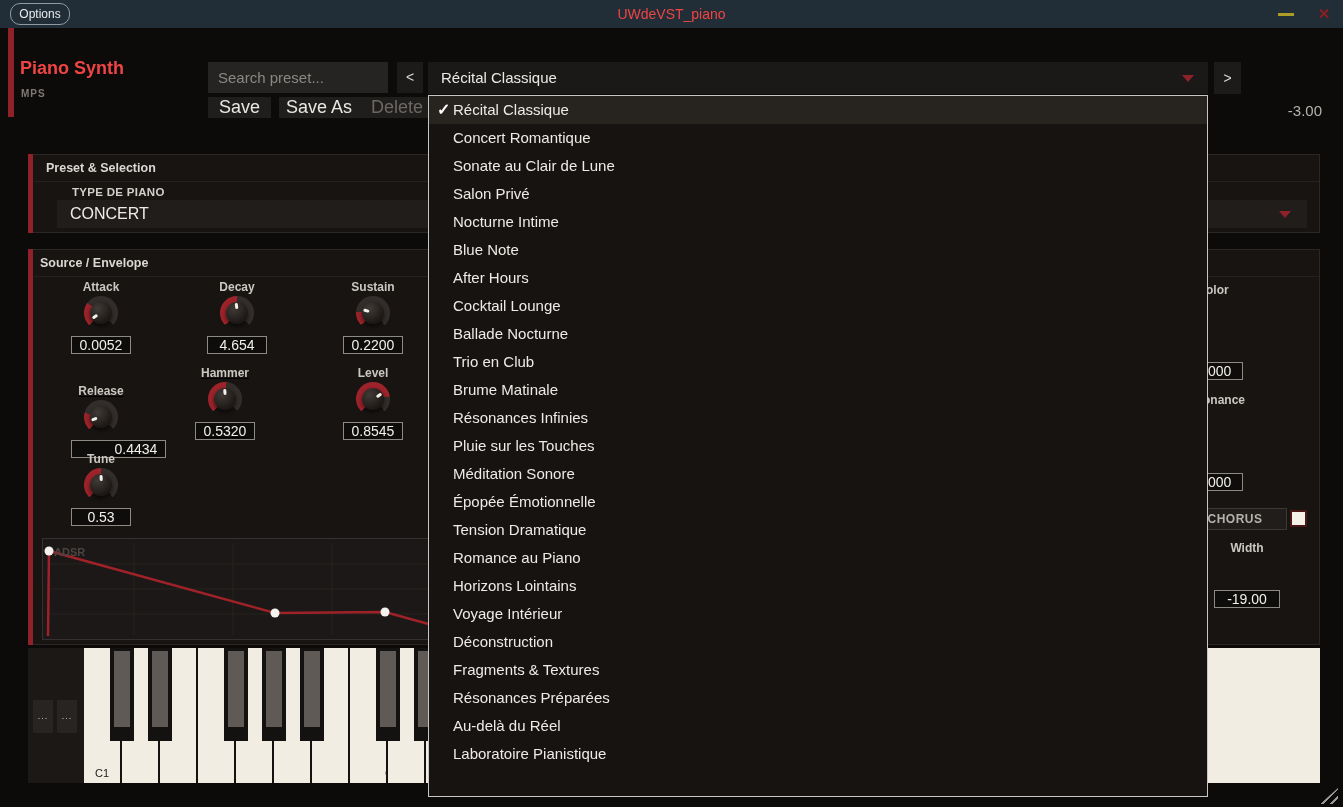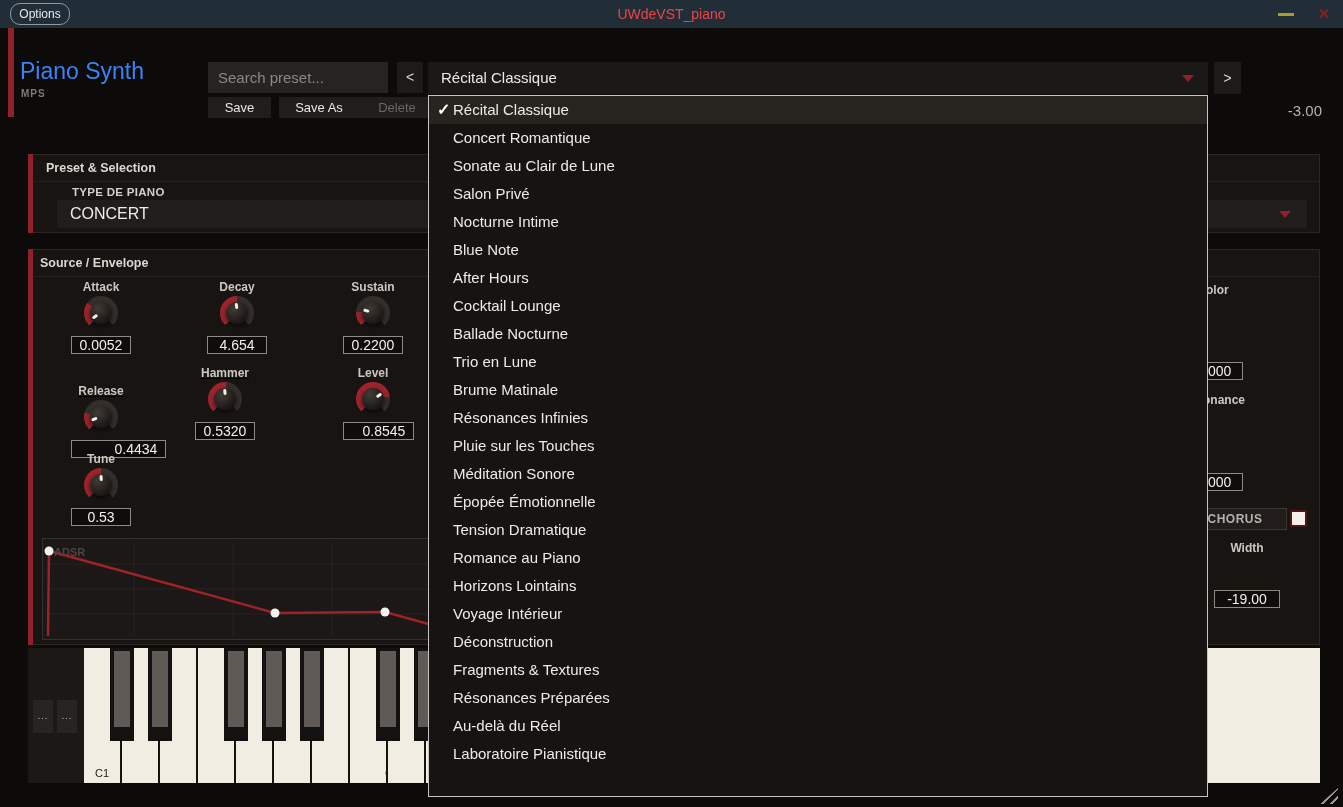--- a/index.html
+++ b/index.html
@@ -8,26 +8,26 @@
   .abs{position:absolute;}
   
   .titlebar{left:0;top:0;width:1343px;height:28px;background:#212d37;}
   .title{left:0;top:0;width:100%;height:28px;line-height:28px;text-align:center;color:#ef4444;font-size:14px;}
   .optbtn{left:10px;top:3px;width:58px;height:20px;line-height:20px;text-align:center;color:#e6ebee;
           font-size:12px;border:1px solid #8f9aa3;border-radius:10px;background:transparent;cursor:default;}
   .minbar{left:1278px;top:13px;width:16px;height:3px;background:#ad9b28;}
   .closex{left:1313px;top:4px;width:22px;height:20px;line-height:20px;text-align:center;color:#8c1d22;font-size:15px;font-weight:bold;}
   
   .redstrip{left:8px;top:28px;width:6px;height:89px;background:#8e2129;}
-  .logo{left:20px;top:58px;font-size:23px;font-weight:normal;color:#3b82f6;}
+  .logo{left:20px;top:58px;font-size:18px;font-weight:bold;color:#ef4444;}
   .logosub{left:21px;top:88px;font-size:10px;font-weight:bold;color:#7d7a75;letter-spacing:1px;}
   .search{left:208px;top:62px;width:180px;height:31px;background:#262422;border:none;color:#f0ede8;
           font-size:15px;padding:0 10px;box-sizing:border-box;font-family:"Liberation Sans",sans-serif;}
   .search::placeholder{color:#8b8884;}
-  .btn{background:#201e1c;color:#e9e7e3;font-size:13px;text-align:center;line-height:21px;height:21px;cursor:default;}
+  .btn{background:#201e1c;color:#e9e7e3;font-size:18px;text-align:center;line-height:21px;height:21px;cursor:default;}
   .btn.disabled{color:#6b6864;}
   .navbtn{background:#1d1b19;color:#dcd9d5;font-size:14px;text-align:center;}
   .combo{left:428px;top:62px;width:780px;height:32px;background:#1b1917;color:#ebe9e5;font-size:15px;line-height:32px;}
   .combo .txt{position:absolute;left:13px;top:0;}
   .redtri{width:0;height:0;border-left:6px solid transparent;border-right:6px solid transparent;border-top:7px solid #8e2129;}
   .volval{left:1260px;top:102px;width:62px;text-align:right;color:#b6b3ae;font-size:15px;}
   
   .panel{background:#171412;border:1px solid #2a2724;box-sizing:border-box;}
   .panelbar{width:5px;background:#8e2129;}
   .ptitle{font-size:12.5px;font-weight:bold;color:#dbd8d3;}
@@ -165,21 +165,21 @@
         <div class="vbox" style="width: 58px;">0.5320</div>
       </div>
       <div class="kcell" style="left: 343px; top: 366px;">
         <div class="klabel">Level</div>
         <div class="knob" style="height: 34px; width: 34px; background: conic-gradient(from 225deg, rgb(158, 35, 43) 0deg, rgb(158, 35, 43) 216deg, rgb(51, 46, 43) 216deg, rgb(51, 46, 43) 270deg, rgba(0, 0, 0, 0) 270deg, rgba(0, 0, 0, 0) 360deg);">
           <div class="kbody" style="left:6px;top:6px;right:6px;bottom:6px"></div>
   <div class="kptr" style="transform:rotate(55deg)">
             <div class="kbar"></div>
           </div>
         </div>
-        <div class="vbox" style="width: 58px; padding-left: 11px;">0.8545</div>
+        <div class="vbox" style="width: 58px;">0.8545</div>
       </div>
       <div class="kcell" style="left: 71px; top: 452px;">
         <div class="klabel">Tune</div>
         <div class="knob" style="height: 34px; width: 34px; background: conic-gradient(from 225deg, rgb(158, 35, 43) 0deg, rgb(158, 35, 43) 135deg, rgb(51, 46, 43) 135deg, rgb(51, 46, 43) 270deg, rgba(0, 0, 0, 0) 270deg, rgba(0, 0, 0, 0) 360deg);">
           <div class="kbody" style="left:6px;top:6px;right:6px;bottom:6px"></div>
   <div class="kptr" style="transform:rotate(-3deg)">
             <div class="kbar"></div>
           </div>
         </div>
         <div class="vbox" style="width: 58px;">0.53</div>
@@ -272,21 +272,21 @@
   <div class="abs popup" id="popup">
       <div class="pitem sel"><span class="chkmark">✓</span><span>Récital Classique</span></div>
       <div class="pitem"><span>Concert Romantique</span></div>
       <div class="pitem"><span>Sonate au Clair de Lune</span></div>
       <div class="pitem"><span>Salon Privé</span></div>
       <div class="pitem"><span>Nocturne Intime</span></div>
       <div class="pitem"><span>Blue Note</span></div>
       <div class="pitem"><span>After Hours</span></div>
       <div class="pitem"><span>Cocktail Lounge</span></div>
       <div class="pitem"><span>Ballade Nocturne</span></div>
-      <div class="pitem"><span>Trio en Lune</span></div>
+      <div class="pitem"><span>Trio en Club</span></div>
       <div class="pitem"><span>Brume Matinale</span></div>
       <div class="pitem"><span>Résonances Infinies</span></div>
       <div class="pitem"><span>Pluie sur les Touches</span></div>
       <div class="pitem"><span>Méditation Sonore</span></div>
       <div class="pitem"><span>Épopée Émotionnelle</span></div>
       <div class="pitem"><span>Tension Dramatique</span></div>
       <div class="pitem"><span>Romance au Piano</span></div>
       <div class="pitem"><span>Horizons Lointains</span></div>
       <div class="pitem"><span>Voyage Intérieur</span></div>
       <div class="pitem"><span>Déconstruction</span></div>

